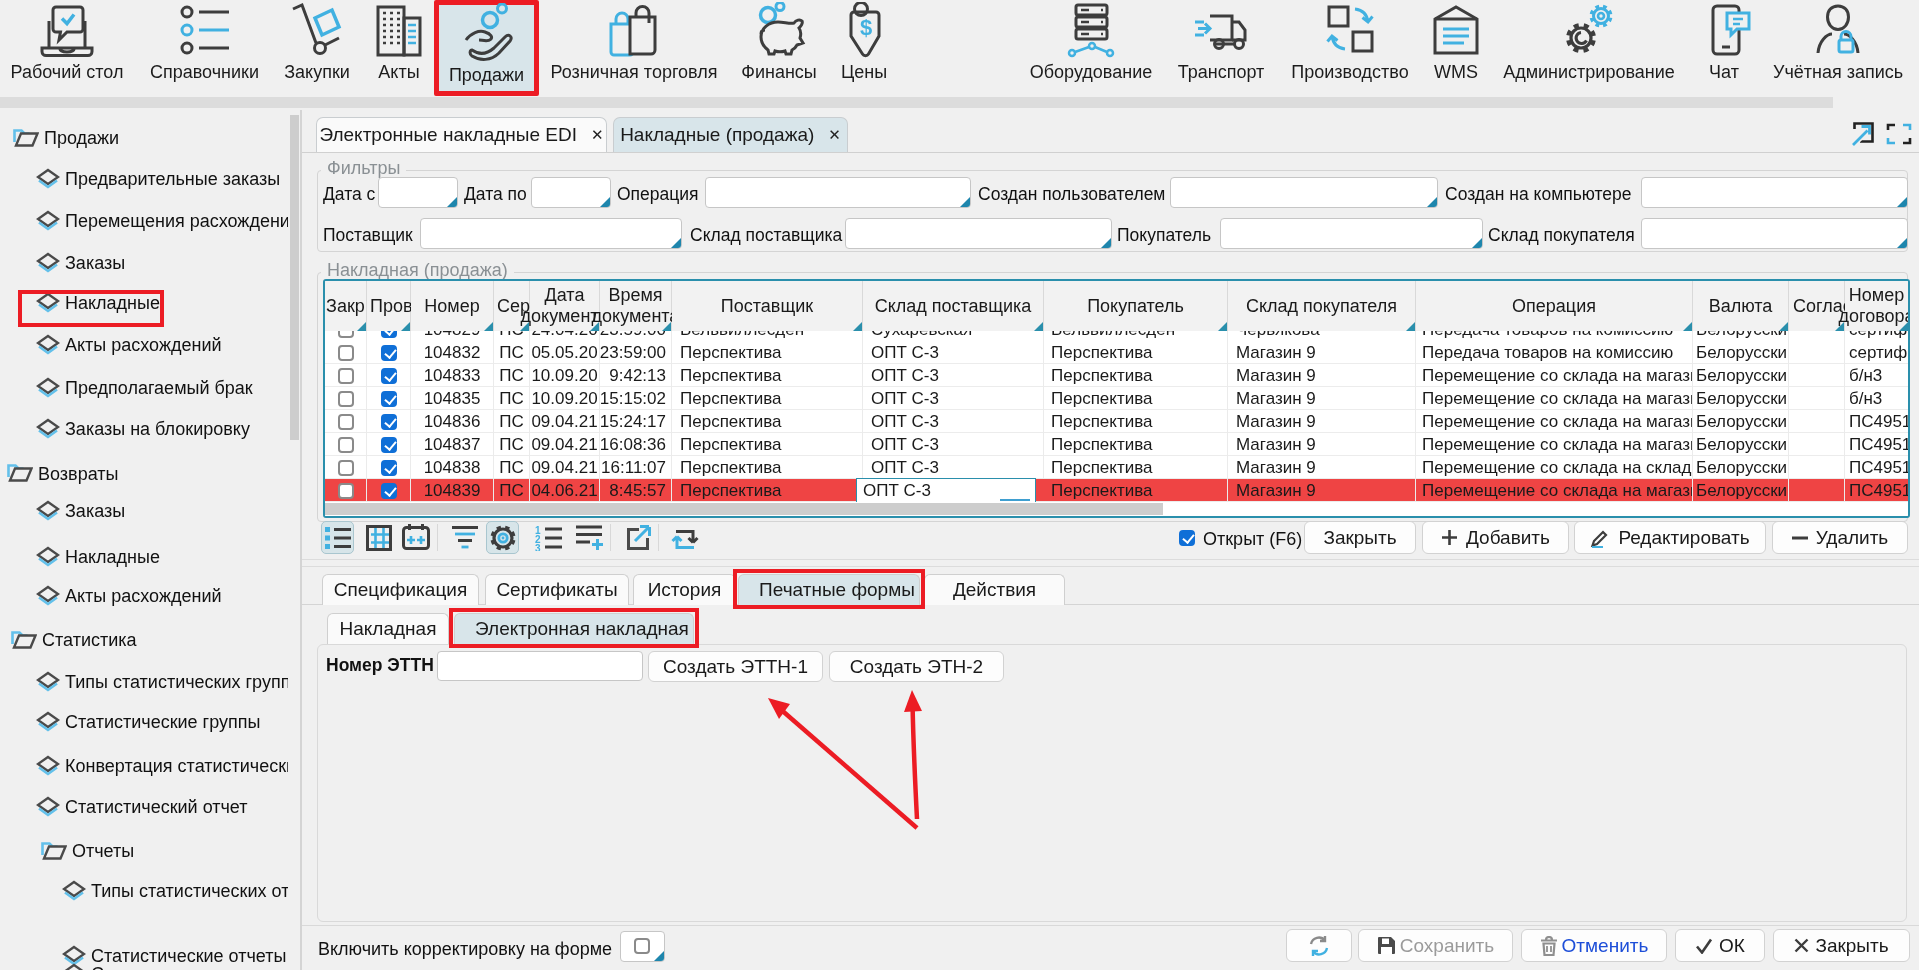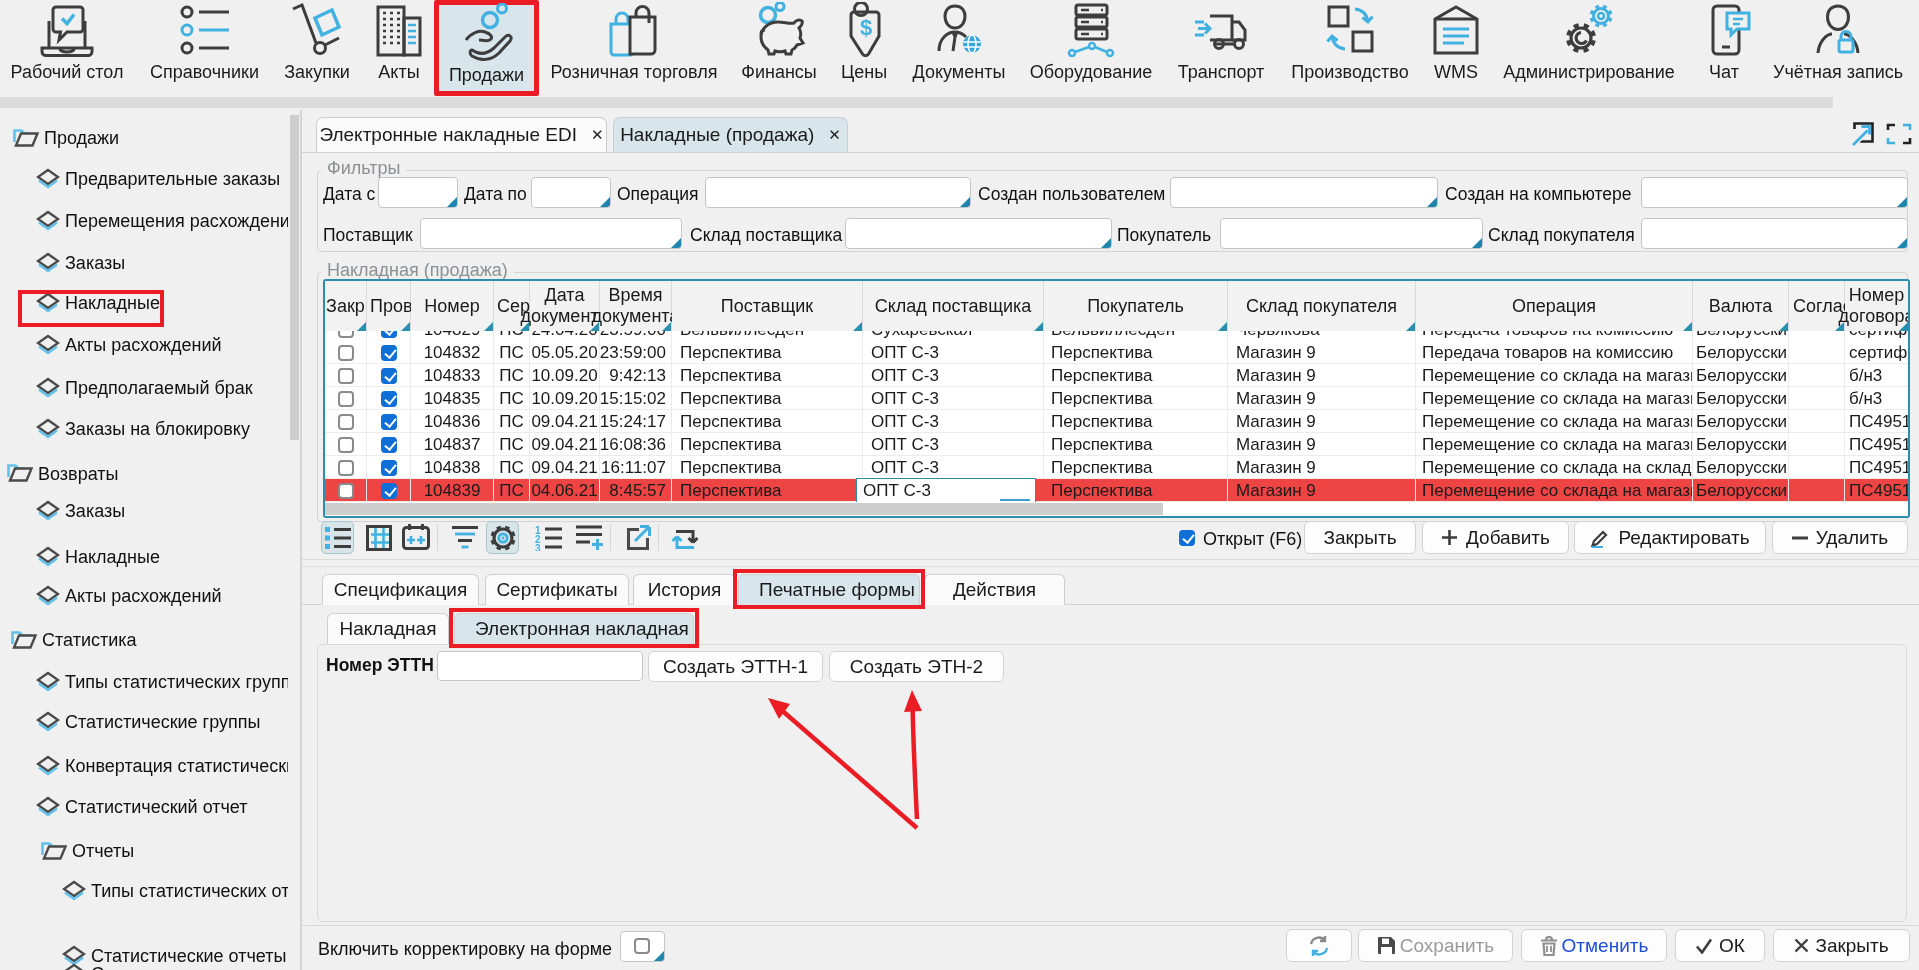--- a/index.html
+++ b/index.html
@@ -150,32 +150,20 @@
 <div class="lbl">Финансы</div></div>
 
 <div class="titem" style="left:838px;width:52px;">
 <svg class="ic" width="56" height="58" viewBox="0 0 56 58" fill="none" stroke="#3d3d3d" stroke-width="3">
 <path d="M16 10 h22 a3 3 0 0 1 3 3 v21 l-10.5 18 a3.5 3.5 0 0 1 -6 0 l-11.5 -18 v-21 a3 3 0 0 1 3 -3 z"></path>
 <circle cx="23" cy="7" r="6.5"></circle>
 <text x="28" y="33" fill="#41b1e1" stroke="none" font-size="22" font-weight="bold" text-anchor="middle" font-family="Liberation Sans">$</text>
 </svg>
 <div class="lbl">Цены</div></div>
 
-<div class="titem" style="left:910px;width:98px;">
-<svg class="ic" width="56" height="58" viewBox="0 0 56 58" fill="none" stroke="#3d3d3d" stroke-width="3">
-<path d="M24 4 c6 0 10 4 10 10 c0 7 -4 12 -10 12 c-6 0 -10 -5 -10 -12 c0 -6 4 -10 10 -10 z"></path>
-<path d="M8 49 c0 -12 8 -19 16 -19 c4 0 8 2 11 5"></path>
-<path d="M22 30 l2 5 -2 14 M26 30 l-2 5"></path>
-<circle cx="41" cy="42" r="9" fill="#35a7dc" stroke="none"></circle>
-<g stroke="#fff" stroke-width="1.5" fill="none">
-          <ellipse cx="41" cy="42" rx="4" ry="9"></ellipse>
-          <path d="M32.5 40 h17 M32.5 45 h17"></path>
-        </g>
-</svg>
-<div class="lbl">Документы</div></div>
 
 <div class="titem" style="left:1028px;width:126px;">
 <svg class="ic" width="56" height="58" viewBox="0 0 56 58" fill="none" stroke="#3d3d3d" stroke-width="3">
 <rect x="13" y="3" width="31" height="10" rx="2"></rect>
 <rect x="13" y="15" width="31" height="10" rx="2"></rect>
 <rect x="13" y="27" width="31" height="10" rx="2"></rect>
 <g stroke-width="2.5">
           <path d="M18 8 h8 M18 20 h8 M18 32 h8 M38 8 h2 M38 20 h2 M38 32 h2"></path>
         </g>
 <g stroke="#41b1e1" stroke-width="2.5">

